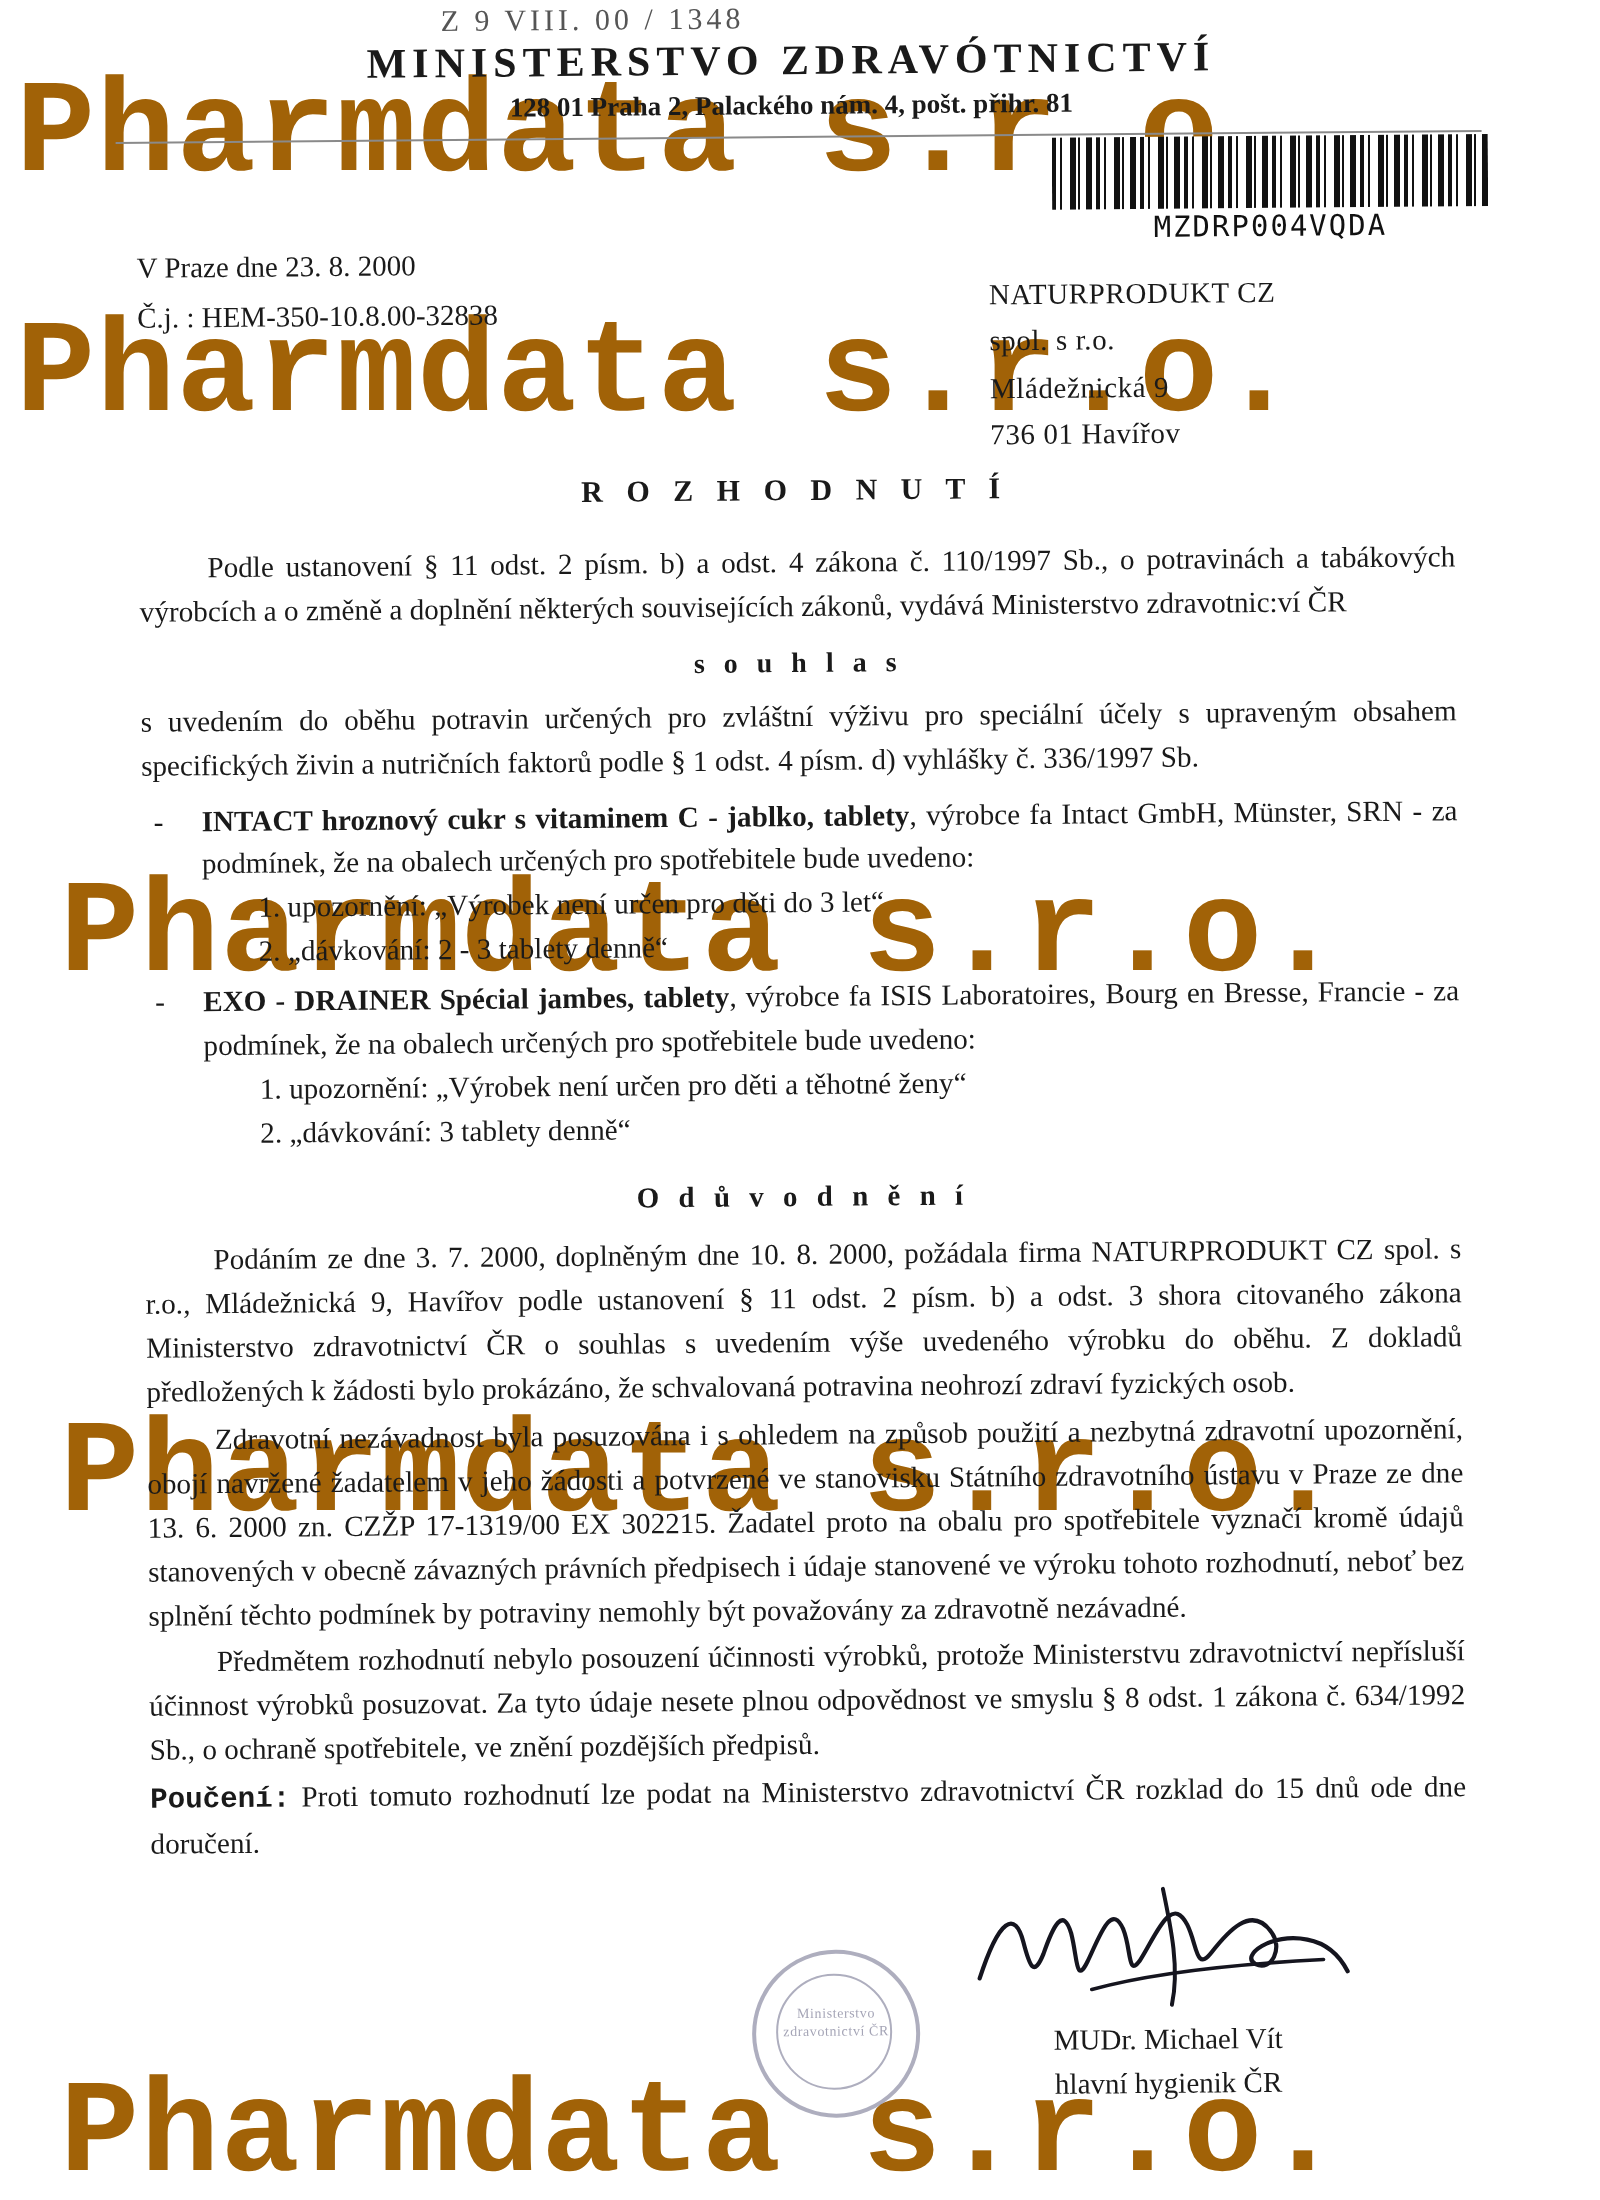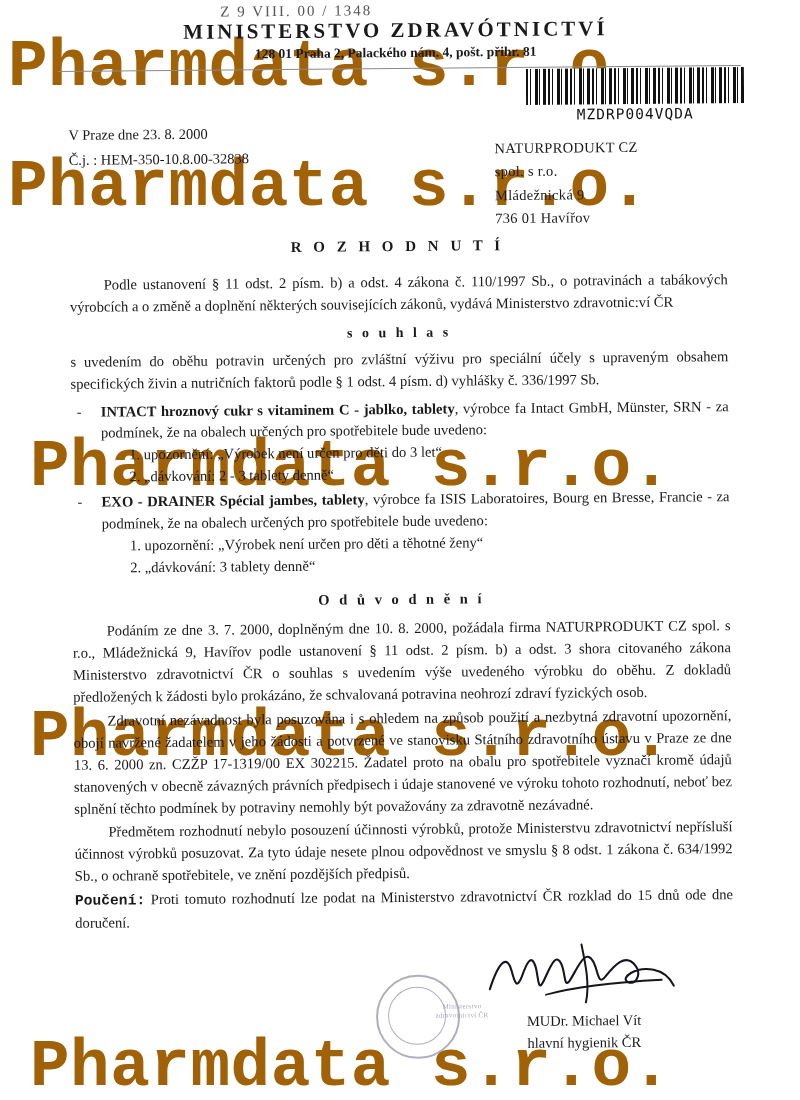--- a/index.html
+++ b/index.html
@@ -217,21 +217,20 @@
   }
   .stamp-text {
     position: absolute;
     left: 0; top: 26px;
     width: 80px;
     text-align: center;
     font-size: 7px;
     color: #5a5a7a;
     letter-spacing: .3px;
     line-height: 1.25;
-    margin-left: 44px;
   }
   .signature {
     position: absolute;
     left: 482px;
     top: 938px;
     width: 190px;
     height: 70px;
   }
   .sign-name {
     position: absolute;

